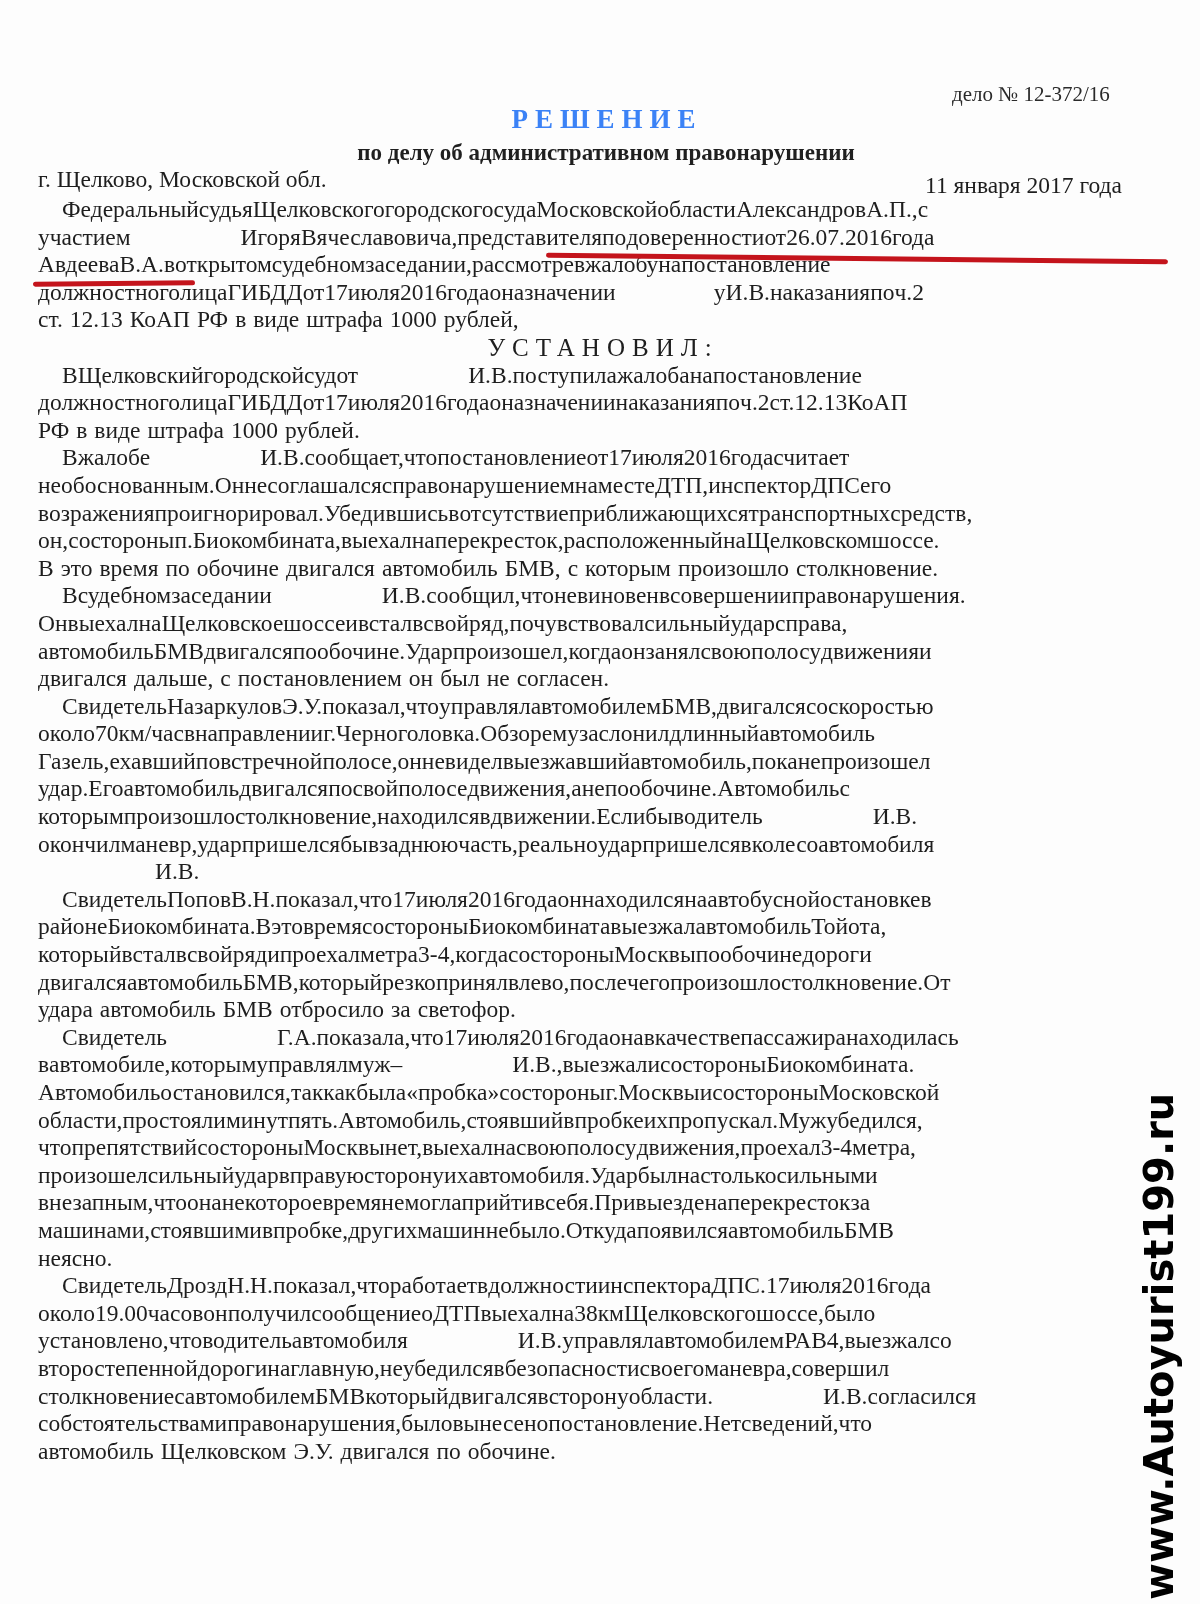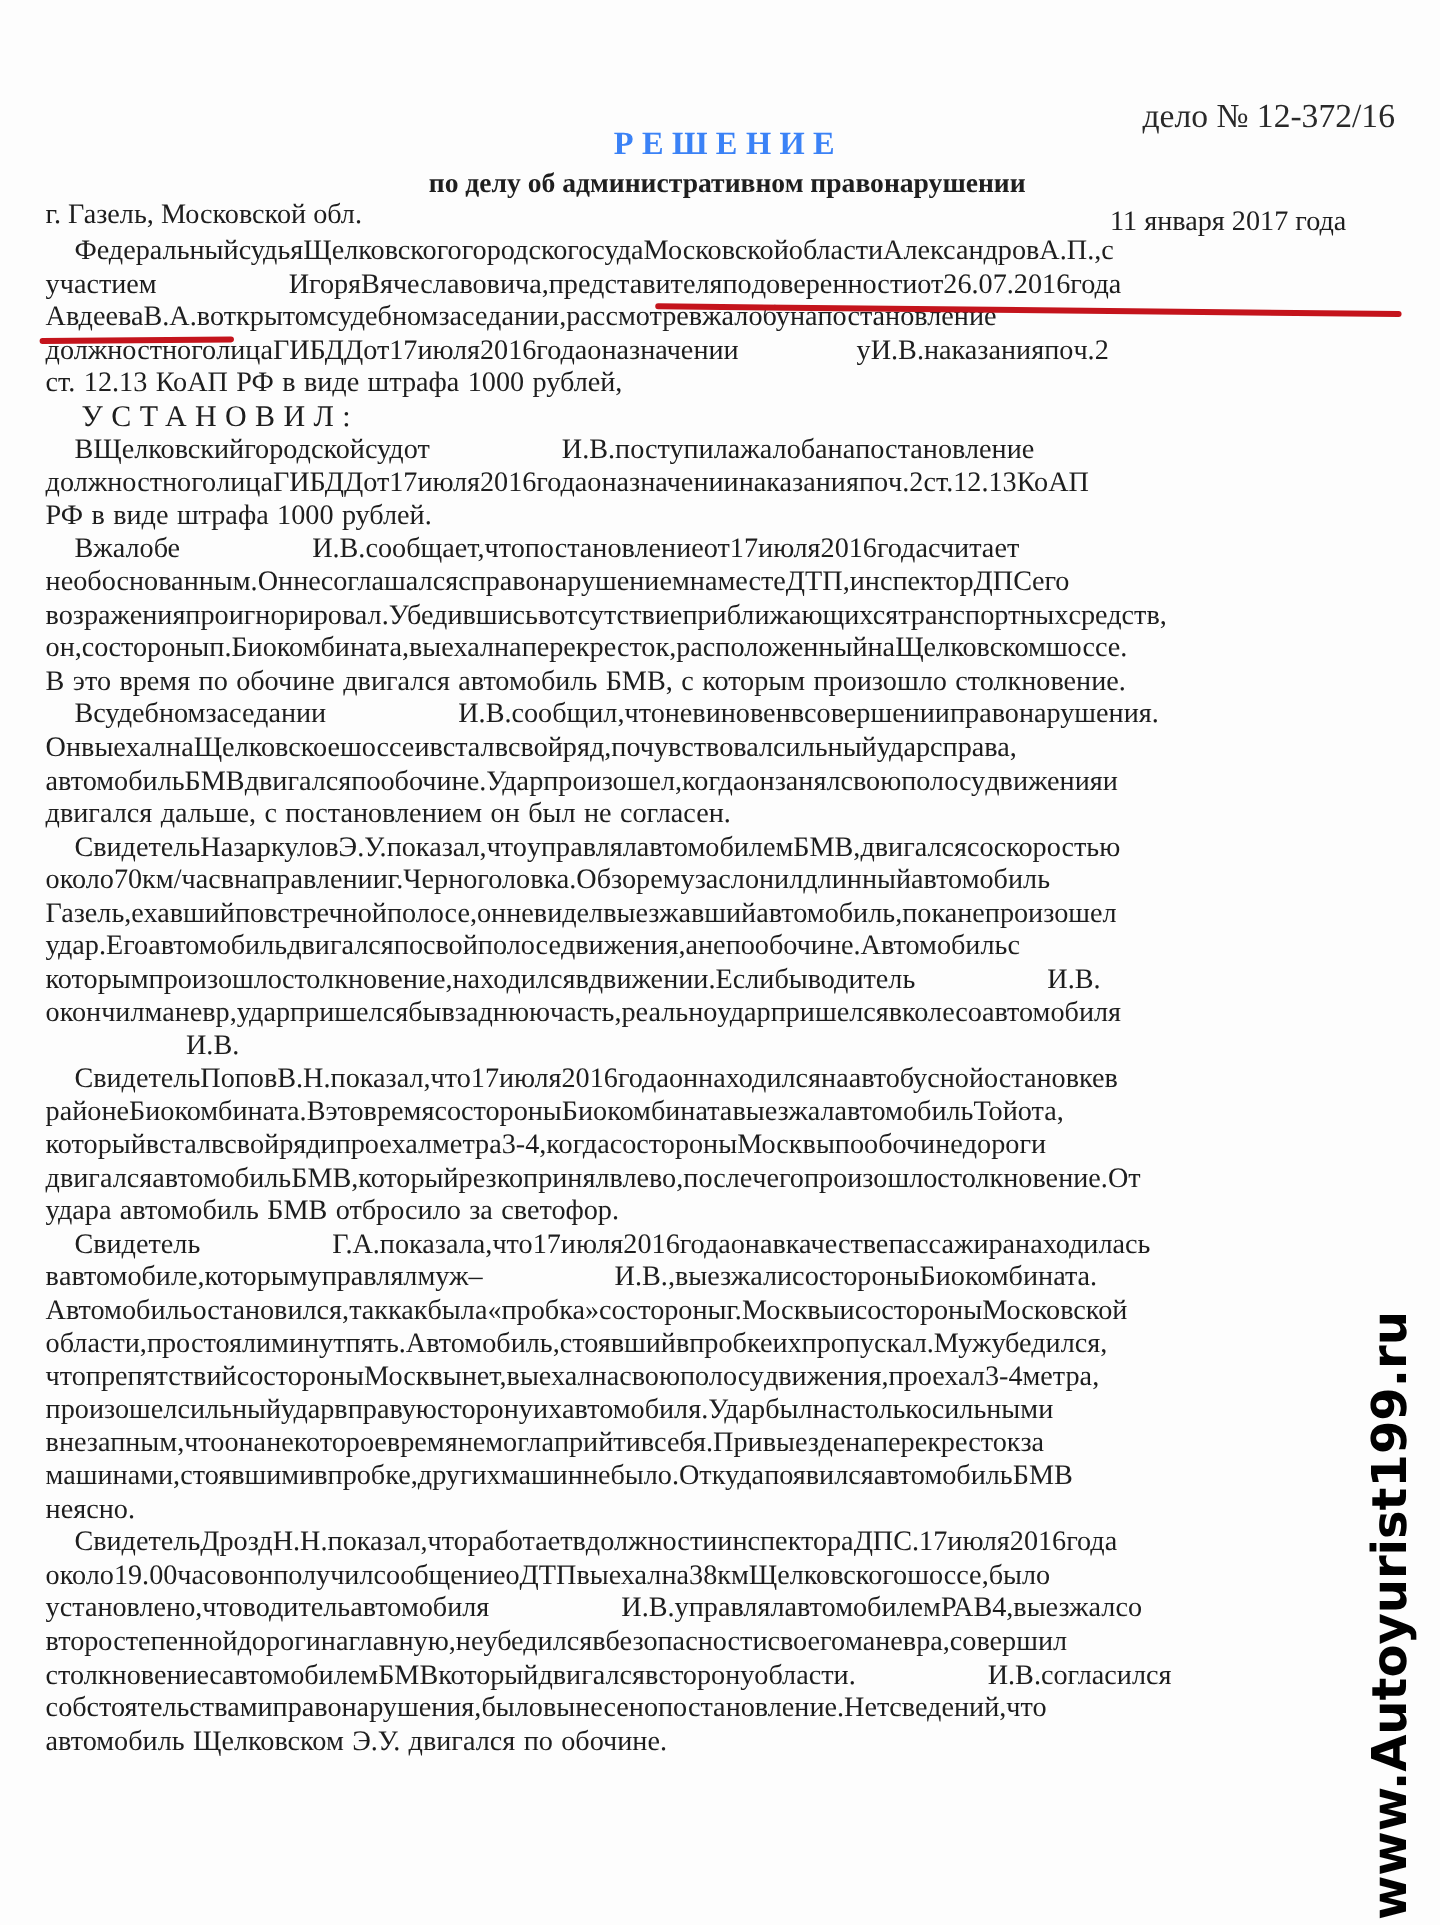--- a/index.html
+++ b/index.html
@@ -19,21 +19,21 @@
     position: absolute;
     left: 0; top: 0;
     width: 1200px;
     height: 1604px;
     background: #fdfdfd;
   }
   .case-no {
     position: absolute;
     left: 952px;
     top: 82px;
-    font-size: 28px;
+    font-size: 21px;
     letter-spacing: 0px;
     color: #2a2a2a;
   }
   .title {
     position: absolute;
     left: 0;
     width: 1200px;
     top: 104px;
     text-align: center;
     font-size: 27px;
@@ -83,20 +83,21 @@
     justify-content: flex-start;
     position: relative;
   }
   .ln.indent { padding-left: 24px; }
   .ln.left { justify-content: flex-start; }
   .ln.left span.w { margin-right: 7px; }
   .heading2 {
     height: 27.6px;
     line-height: 27.6px;
     font-size: 25px;
+    text-align: center;
     letter-spacing: 7px;
     padding-left: 30px;
     position: relative;
   }
   .redline {
     position: absolute;
     height: 5px;
     background: #c4141c;
     border-radius: 3px;
   }
@@ -115,21 +116,21 @@
   }
 </style>
 </head>
 <body>
 
 <div class="page">
 
   <div class="case-no">дело  № 12-372/16</div>
   <div class="title">РЕШЕНИЕ</div>
   <div class="subtitle">по делу об административном правонарушении</div>
-  <div class="city">г. Газель,  Московской обл.</div>
+  <div class="city">г. Щелково,  Московской обл.</div>
   <div class="date">11 января  2017 года</div>
 
   <div class="body-text">
 
     <div id="intro">
         <div class="ln indent">
           <span class="w">Федеральный</span>
           <span class="w">судья</span>
           <span class="w">Щелковского</span>
           <span class="w">городского</span>

